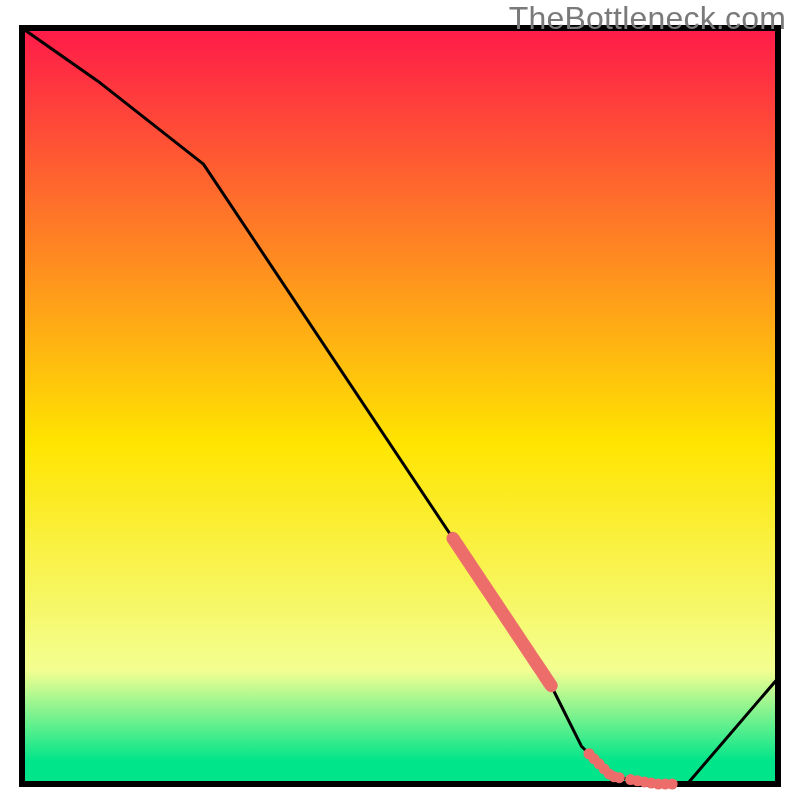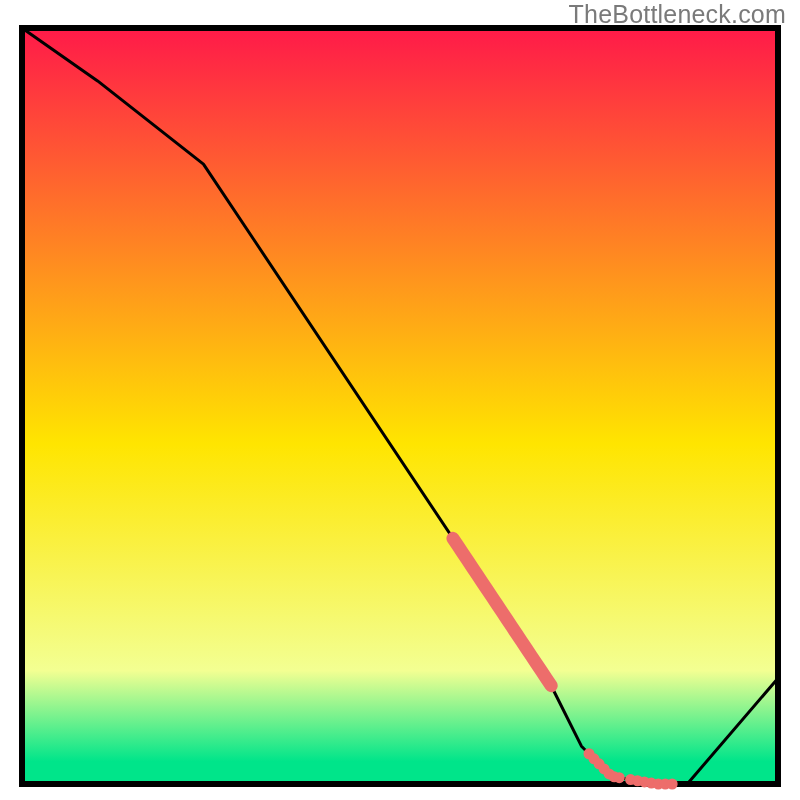--- a/index.html
+++ b/index.html
@@ -14,21 +14,21 @@
   .wrap {
     position: relative;
     width: 800px;
     height: 800px;
   }
   .watermark {
     position: absolute;
     top: 0;
     right: 14px;
     color: #7a7a7a;
-    font-size: 25px;
+    font-size: 32px;
     letter-spacing: 0.2px;
     font-weight: 400;
     z-index: 20;
   }
   svg {
     position: absolute;
     left: 0;
     top: 0;
   }
 </style>

